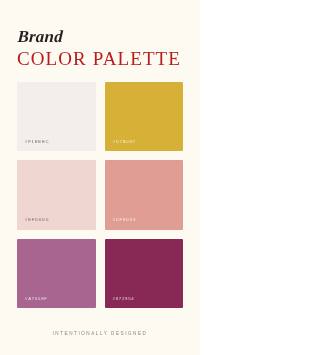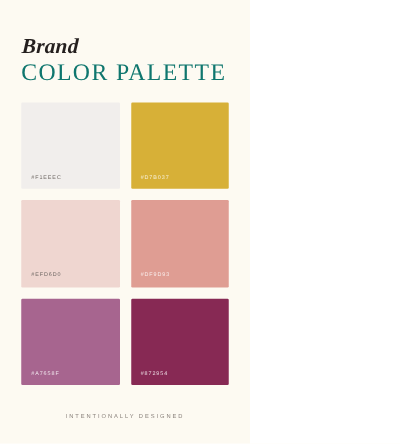--- a/index.html
+++ b/index.html
@@ -35,21 +35,21 @@
     color: #241F1E;
     letter-spacing: 0.2px;
     transform: skewX(-3deg);
     transform-origin: left bottom;
   }
   #palette-title {
     font-family: "Liberation Serif", "DejaVu Serif", serif;
     font-weight: 400;
     font-size: 19px;
     line-height: 1.1;
-    color: #0f766e;
+    color: #b91c1c;
     letter-spacing: 1.1px;
     margin-top: 3px;
     white-space: nowrap;
   }
 
   
   #swatch-grid {
     flex: 1 1 auto;
     display: grid;
     grid-template-columns: 1fr 1fr;

